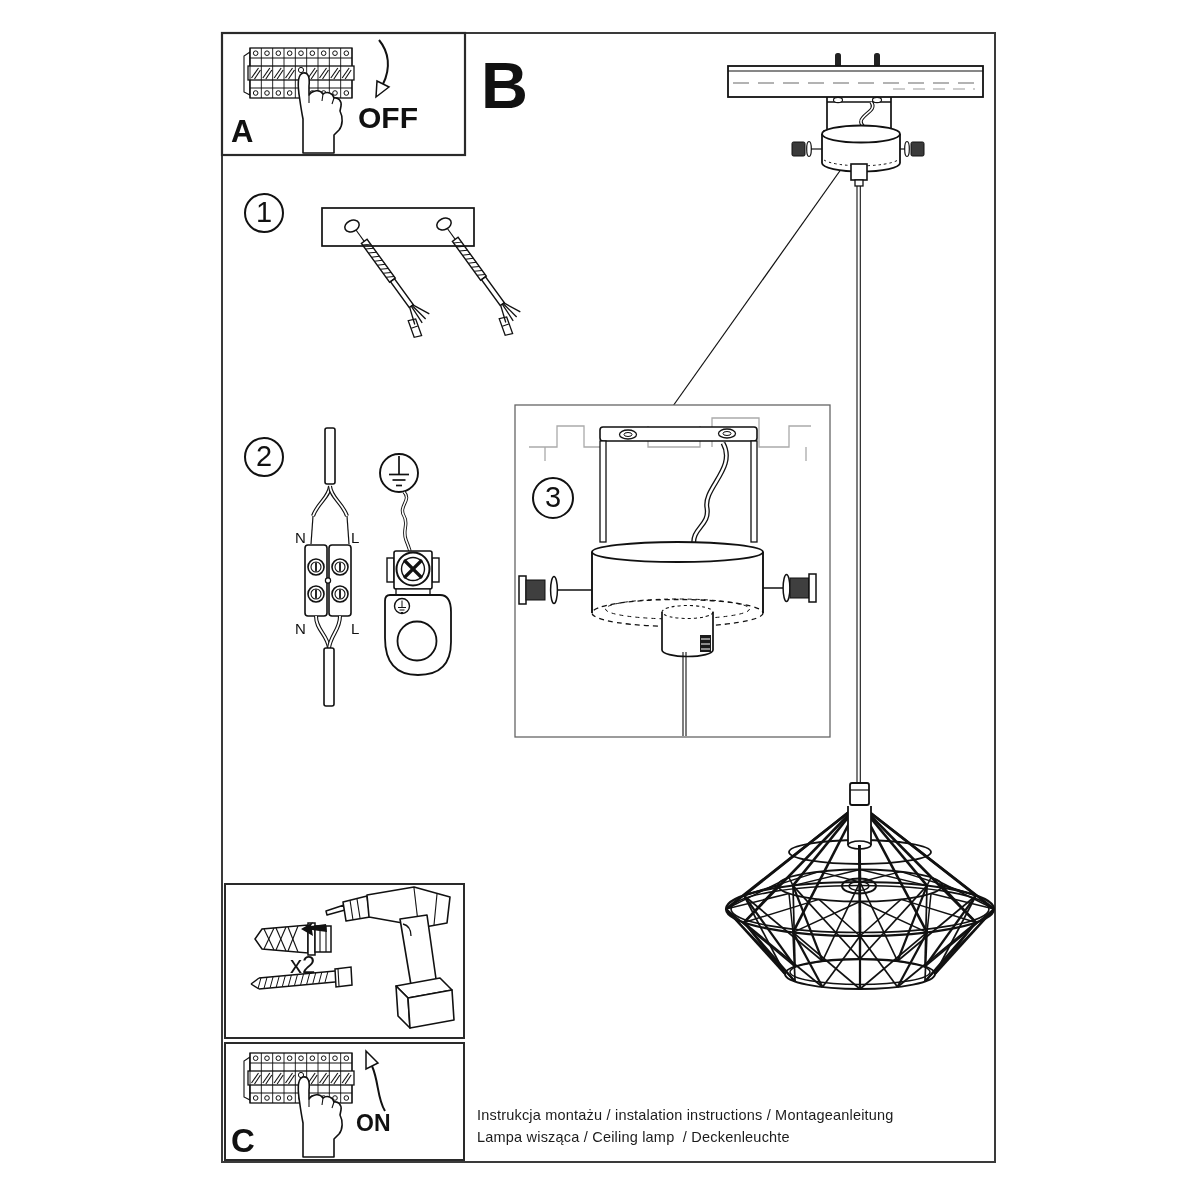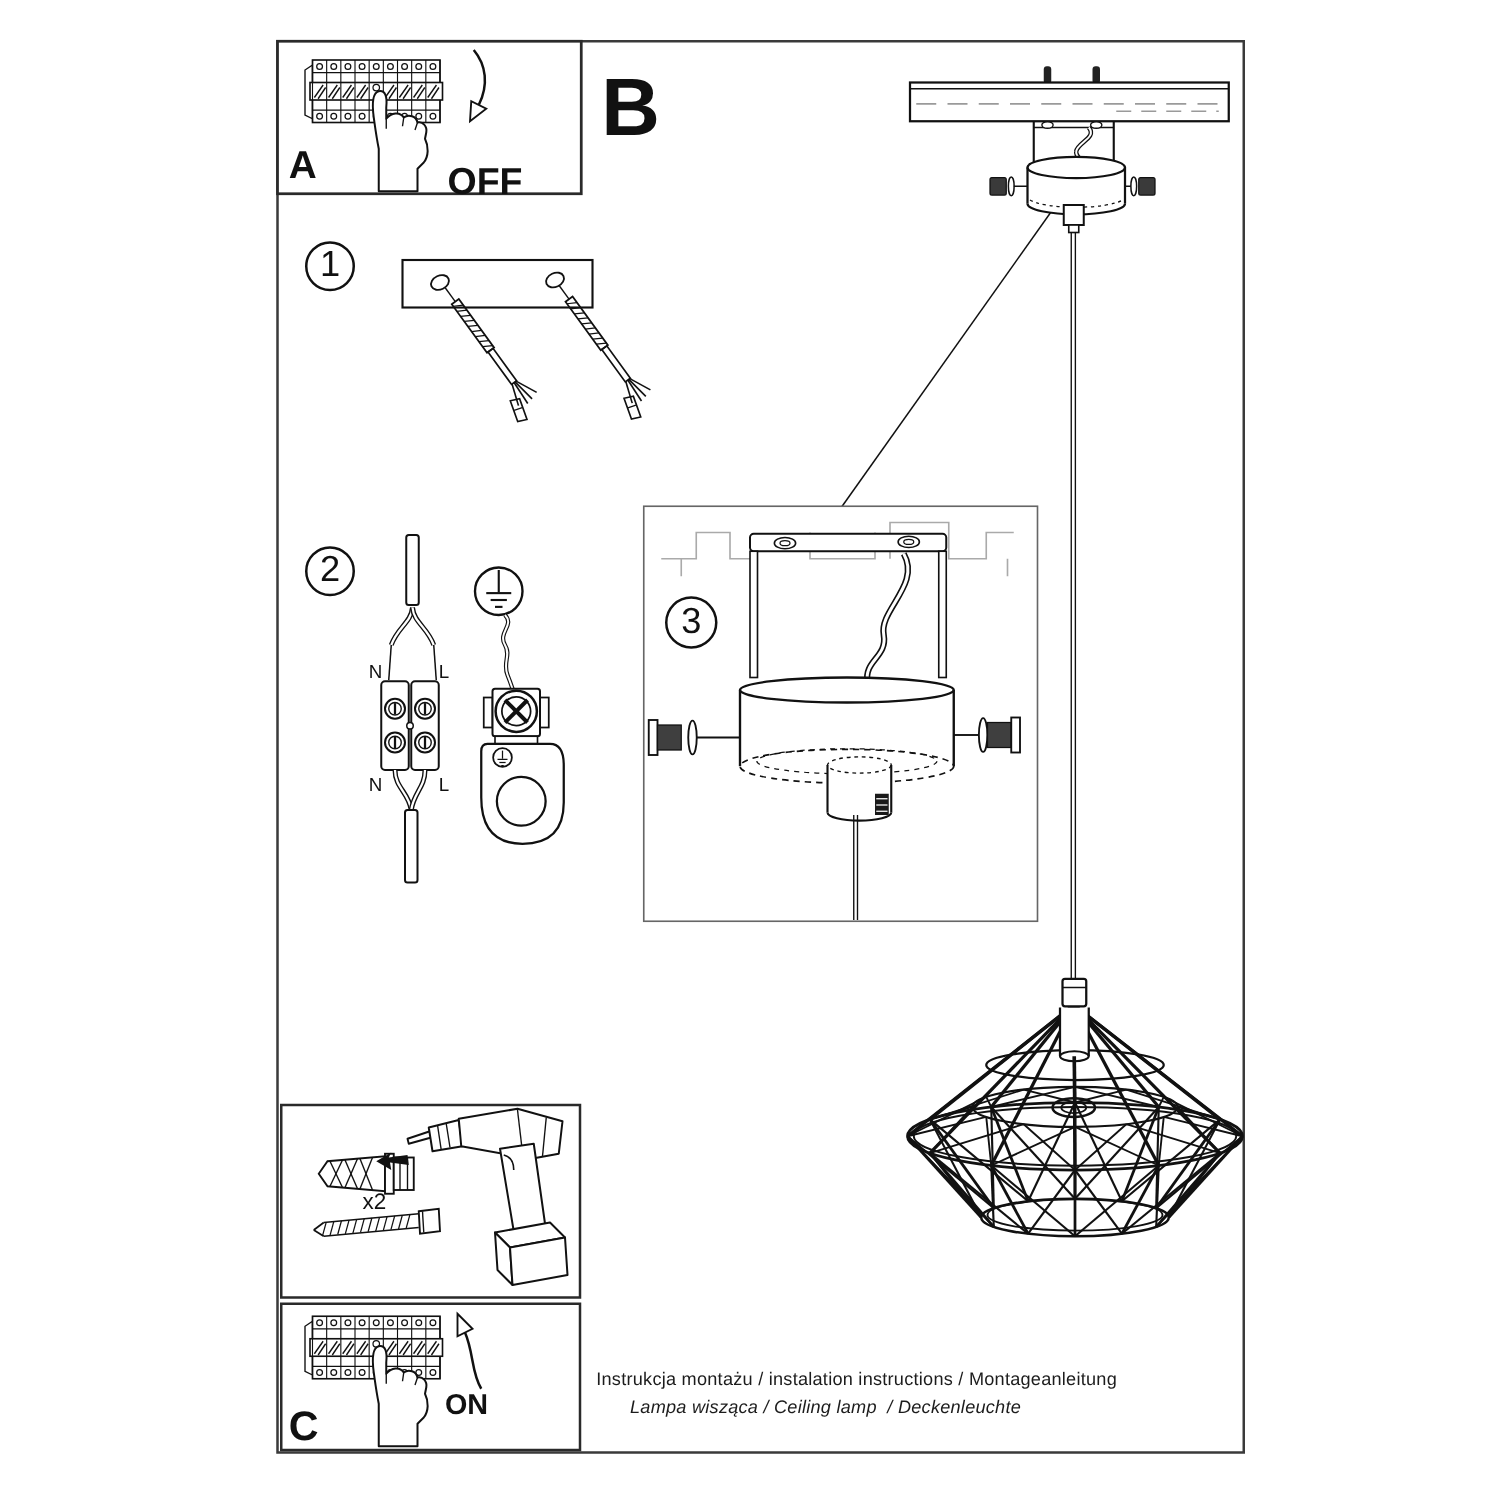--- a/index.html
+++ b/index.html
@@ -3,21 +3,21 @@
 <meta charset="utf-8">
 <style>
   html,body{margin:0;padding:0;background:#fff;}
   #sheet{position:relative;width:1200px;height:1200px;background:#fff;overflow:hidden;
          font-family:"Liberation Sans", sans-serif;color:#111;}
   #art{position:absolute;left:0;top:0;}
   .lab{position:absolute;white-space:pre;color:#111;}
   .big{font-weight:700;}
   .stepnum{font-weight:400;text-align:center;}
   .wire-lab{font-size:15px;font-weight:400;}
-  .footer-line{font-size:14.5px;color:#1c1c1c;letter-spacing:.2px;}
+  .footer-line{font-size:14.5px;color:#1c1c1c;letter-spacing:.2px;margin-top:11px;}
 </style>
 </head>
 <body>
 
 <div id="sheet">
 
 <svg id="art" width="1200" height="1200" viewBox="0 0 1200 1200">
 
   <defs>
 
@@ -583,31 +583,31 @@
     <g>
       <path d="M385,1111 C377,1098 379,1082 372,1066" fill="none" stroke="#111" stroke-width="2"></path>
       <polygon points="366,1051 378,1063 366,1069" fill="#fff" stroke="#111" stroke-width="1.5"></polygon>
     </g>
   </g>
 
 </svg>
 
 <div class="lab big" style="left:231px;top:114px;font-size:31px;">A</div>
 <div class="lab big" style="left:481px;top:48px;font-size:65px;">B</div>
-<div class="lab big" style="left:358px;top:101px;font-size:30px;margin-top:28px;">OFF</div>
+<div class="lab big" style="left:358px;top:101px;font-size:30px;">OFF</div>
 <div class="lab big" style="left:356px;top:1110px;font-size:23px;">ON</div>
 <div class="lab big" style="left:231px;top:1122px;font-size:33px;">C</div>
 
 <div class="lab stepnum" style="left:252px;top:196px;width:24px;font-size:29px;">1</div>
 <div class="lab stepnum" style="left:252px;top:440px;width:24px;font-size:29px;">2</div>
 <div class="lab stepnum" style="left:541px;top:481px;width:24px;font-size:29px;">3</div>
 
 <div class="lab wire-lab" style="left:295px;top:529px;">N</div>
 <div class="lab wire-lab" style="left:351px;top:529px;">L</div>
 <div class="lab wire-lab" style="left:295px;top:620px;">N</div>
 <div class="lab wire-lab" style="left:351px;top:620px;">L</div>
 
-<div class="lab" style="left:290px;top:951px;font-size:18px;">x2</div>
+<div class="lab" style="left:290px;top:951px;font-size:24px;">x2</div>
 
 <div class="lab footer-line" style="left:477px;top:1096px;">Instrukcja montażu / instalation instructions / Montageanleitung</div>
-<div class="lab footer-line" style="left:504px;top:1118px;font-style:italic;">Lampa wisząca / Ceiling lamp  / Deckenleuchte</div>
+<div class="lab footer-line" style="left:477px;top:1118px;">Lampa wisząca / Ceiling lamp  / Deckenleuchte</div>
 
 </div>
 
 </body></html>

